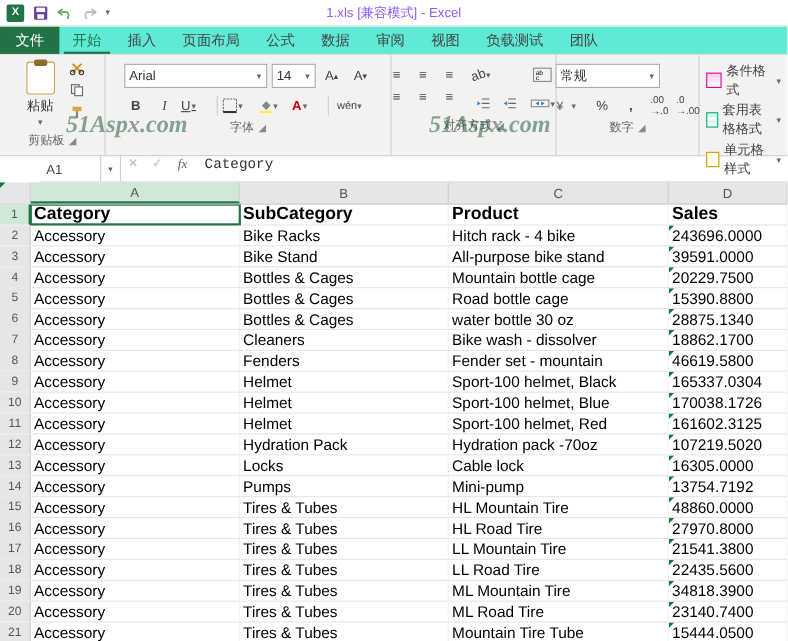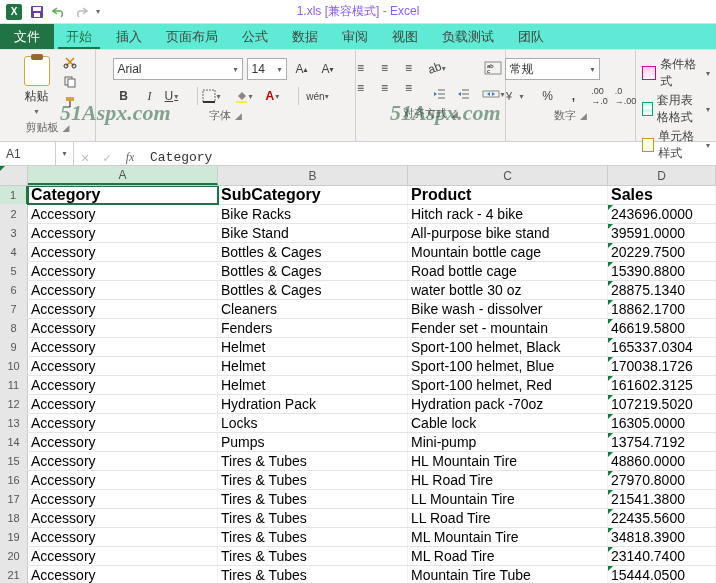--- a/index.html
+++ b/index.html
@@ -32,21 +32,21 @@
   .fbtn.i { font-style: italic; font-family: serif; }
   .fbtn.u { text-decoration: underline; }
   .drop { width: 28px; justify-content: flex-start; gap: 1px; }
   .caret { font-size: 8px; color: #666; }
   .align-grid { display: grid; grid-template-columns: repeat(3, 22px); grid-auto-rows: 18px; gap: 2px; }
   .num-box { background: #fff; border: 1px solid #ababab; height: 22px; width: 95px; padding: 0 4px; display: flex; align-items: center; justify-content: space-between; font-size: 12px; }
   .styles-col { display: flex; flex-direction: column; gap: 2px; padding-top: 2px; }
   .style-row { display: flex; align-items: center; gap: 4px; font-size: 12px; color: #444; }
   .style-icon { width: 16px; height: 14px; border: 1px solid; }
   .watermark { position: absolute; font-style: italic; font-weight: bold; color: #14532d; opacity: 0.5; pointer-events: none; font-size: 22px; font-family: Georgia, serif; }
-  .fx-bar { height: 24px; display: flex; align-items: flex-end; border-bottom: 1px solid #d0cece; background: #fff; }
+  .fx-bar { height: 24px; display: flex; align-items: flex-start; border-bottom: 1px solid #d0cece; background: #fff; margin-left: 36px; }
   .name-box { width: 56px; border-right: 1px solid #d0cece; padding-left: 6px; font-size: 12px; color: #444; display: flex; align-items: center; height: 100%; }
   .name-caret { width: 18px; border-right: 1px solid #d0cece; display: flex; align-items: center; justify-content: center; height: 100%; }
   .fx-btn { width: 22px; display: flex; align-items: center; justify-content: center; color: #666; font-size: 11px; }
   .fx-label { width: 24px; font-style: italic; font-family: serif; color: #666; display: flex; align-items: center; justify-content: center; }
   .fx-input { flex: 1; padding-left: 8px; font-family: "Courier New", monospace; font-size: 13px; color: #333; }
   .grid-wrap { position: relative; }
   .col-headers { display: flex; height: 20px; background: #e6e6e6; border-bottom: 1px solid #ccc; }
   .corner { width: 28px; border-right: 1px solid #ccc; background: #e6e6e6; }
   .ch { border-right: 1px solid #ccc; display: flex; align-items: center; justify-content: center; color: #555; font-size: 12px; }
   .ch.A { width: 190px; background: #d0e8d8; border-bottom: 2px solid #217346; }

